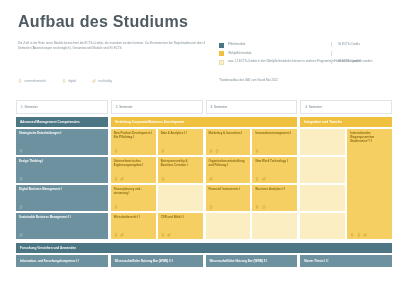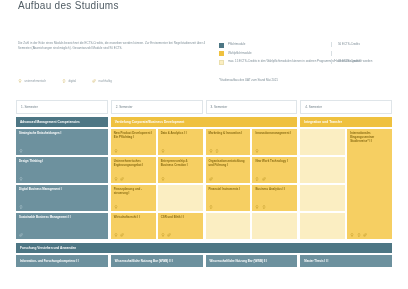--- a/index.html
+++ b/index.html
@@ -13,23 +13,23 @@
   .page {
     position: relative;
     width: 408px; height: 289px;
     background: #ffffff;
     padding: 0;
   }
 
   
   .title {
     position: absolute;
-    left: 18px; top: 0;
-    font-size: 10px;
-    font-weight: 400;
+    left: 18px; top: 13px;
+    font-size: 16px;
+    font-weight: 700;
     letter-spacing: 0.3px;
     color: #4f5b63;
   }
 
   
   .intro {
     position: absolute;
     left: 18px; top: 41px;
     width: 190px;
   }

